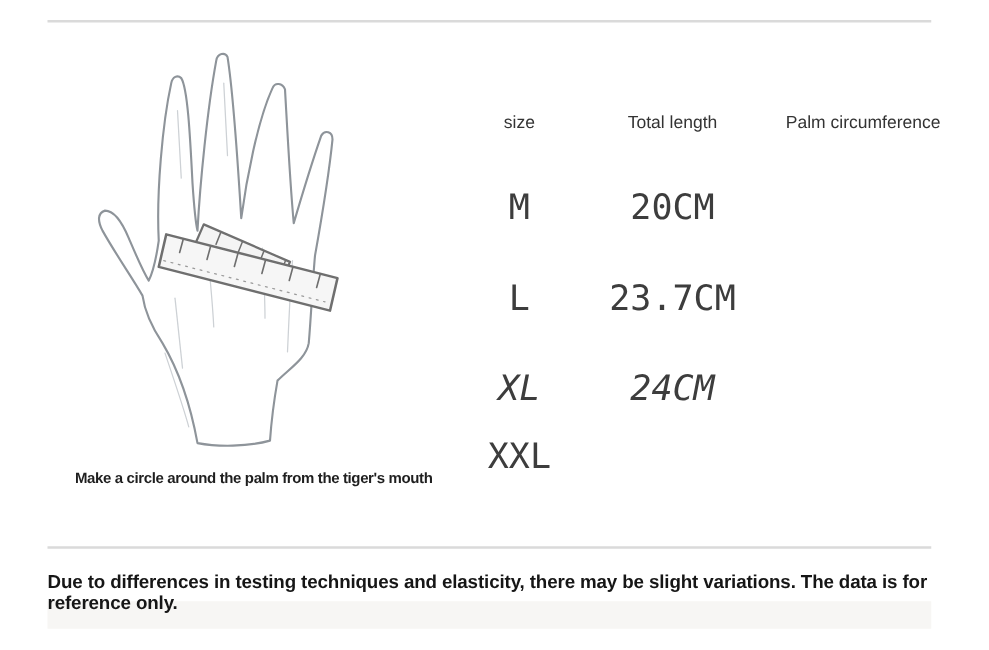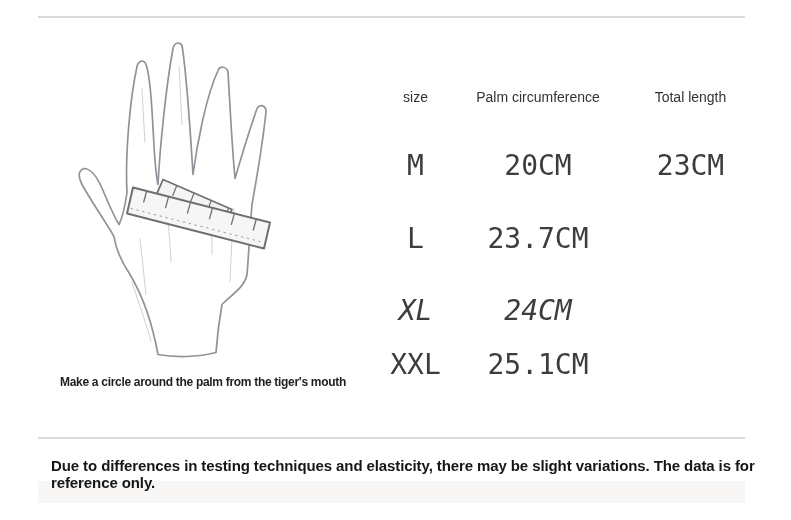--- a/index.html
+++ b/index.html
@@ -24,21 +24,21 @@
   .hcell{text-align:center;white-space:nowrap;}
   .trow.data{
     height:30px;font-family:"DejaVu Sans Mono",monospace;
     font-size:28px;color:#3d3d3d;
   }
   .dcell{text-align:center;line-height:30px;white-space:nowrap;}
   .row-m{top:151px;} .row-l{top:224px;} .row-xl{top:296px;font-style:italic;} .row-xxl{top:350px;}
   .watermark-band{position:absolute;left:38px;top:481px;width:707px;height:22px;background:#f7f6f4;}
   .footer{
     position:absolute;left:38px;top:457px;width:726px;
-    font-size:15px;font-weight:600;color:#161616;letter-spacing:-0.1px;margin-left:13px;
+    font-size:15px;font-weight:600;color:#161616;letter-spacing:-0.1px;
   }
 </style>
 </head>
 <body>
 
 <div class="stage">
 
   <div class="divider top"></div>
 
   <div class="illustration">
@@ -103,39 +103,37 @@
         </g>
         <line x1="61" y1="182" x2="190" y2="215" stroke="#9a9a9a" stroke-width="1" stroke-dasharray="1.5 4.5"></line>
       </g>
     </svg>
   </div>
 
   <div class="caption">Make a circle around the palm from the tiger's mouth</div>
 
   <div class="trow thead">
     <div class="hcell">size</div>
+    <div class="hcell">Total length</div>
     <div class="hcell">Palm circumference</div>
-    <div class="hcell">Total length</div>
   </div>
 
   <div class="trow data row-m">
     <div class="dcell">M</div>
     <div class="dcell">20CM</div>
-    <div class="dcell">23CM</div>
   </div>
   <div class="trow data row-l">
     <div class="dcell">L</div>
     <div class="dcell">23.7CM</div>
   </div>
   <div class="trow data row-xl">
     <div class="dcell">XL</div>
     <div class="dcell">24CM</div>
   </div>
   <div class="trow data row-xxl">
     <div class="dcell">XXL</div>
-    <div class="dcell">25.1CM</div>
   </div>
 
   <div class="divider bottom"></div>
   <div class="watermark-band"></div>
   <div class="footer">Due to differences in testing techniques and elasticity, there may be slight variations. The data is for reference only.</div>
 
 </div>
 
 </body></html>

